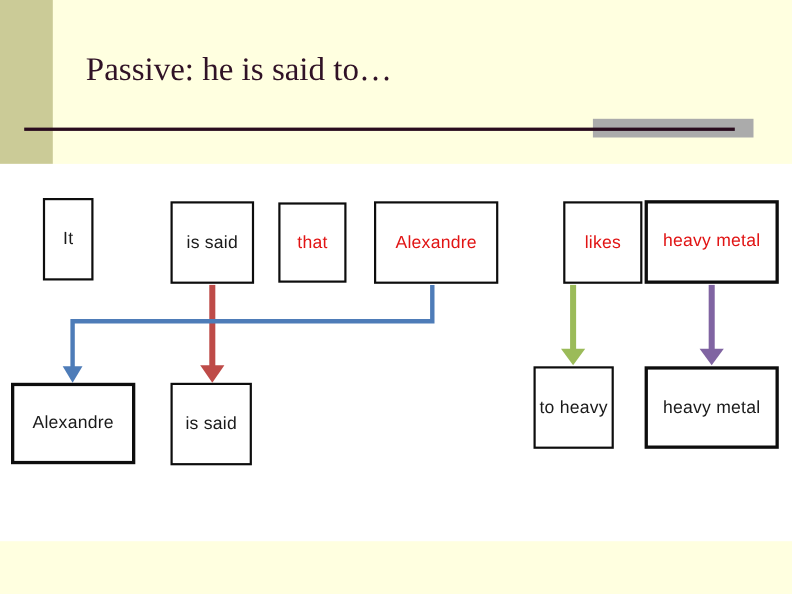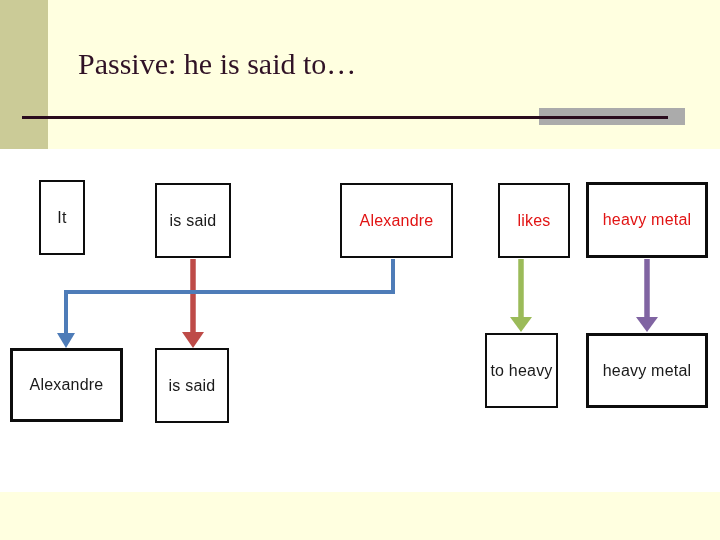--- a/index.html
+++ b/index.html
@@ -60,22 +60,23 @@
 
   <h1 class="slide-title">Passive: he is said to…</h1>
 
   <div class="divider-accent"></div>
   <div class="divider-line"></div>
 
   <div class="content-panel"></div>
 
   <div class="word-box" style="left:11px;top:180px;width:46px;height:75px;margin-left:28px;">It</div>
   <div class="word-box" style="left:155px;top:183px;width:76px;height:75px;">is said</div>
+  <div class="word-box t-red" style="left:253px;top:184px;width:62px;height:73px;">that</div>
   <div class="word-box t-red" style="left:340px;top:183px;width:113px;height:75px;">Alexandre</div>
-  <div class="word-box t-red" style="left:498px;top:183px;width:72px;height:75px;">likes</div>
+  <div class="word-box t-red" style="left:512px;top:183px;width:72px;height:75px;">likes</div>
   <div class="word-box t-red thick" style="left:586px;top:182px;width:122px;height:76px;">heavy metal</div>
 
   <div class="word-box thick" style="left:10px;top:348px;width:113px;height:74px;">Alexandre</div>
   <div class="word-box" style="left:155px;top:348px;width:74px;height:75px;">is said</div>
   <div class="word-box" style="left:485px;top:333px;width:73px;height:75px;">to heavy</div>
   <div class="word-box thick" style="left:586px;top:333px;width:122px;height:75px;">heavy metal</div>
 
   <svg class="arrows-layer" viewBox="0 0 720 540" xmlns="http://www.w3.org/2000/svg">
 
     <line x1="193" y1="259" x2="193" y2="334" stroke-width="5.5" stroke="#BE4B48"></line>

